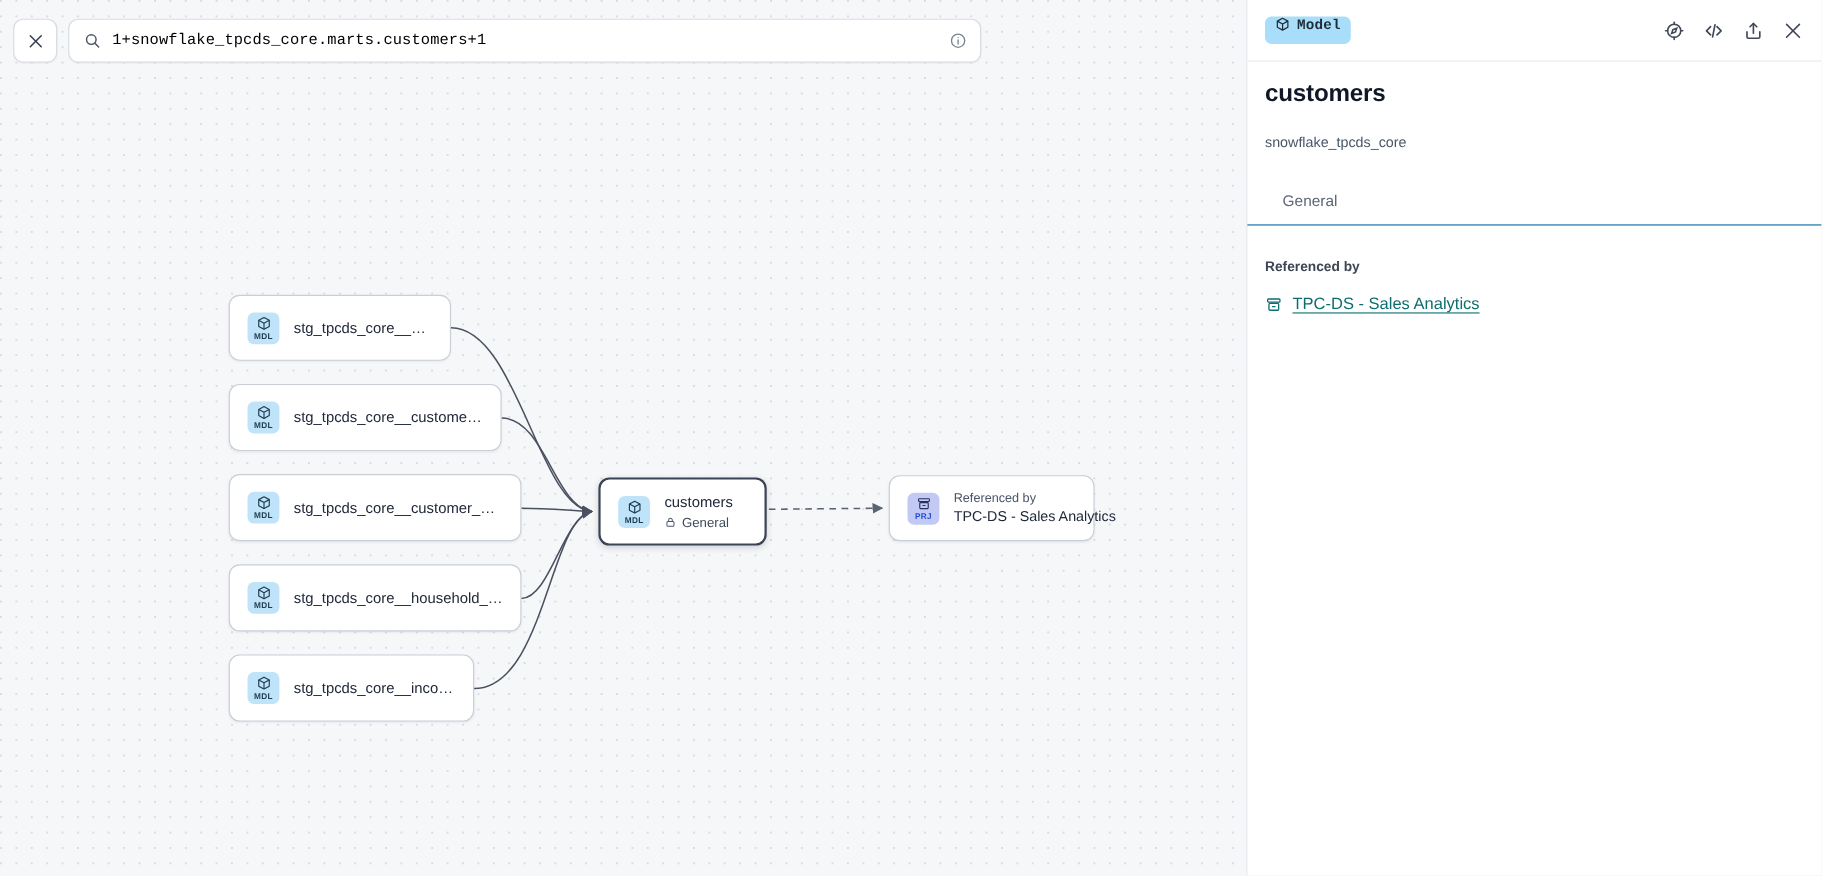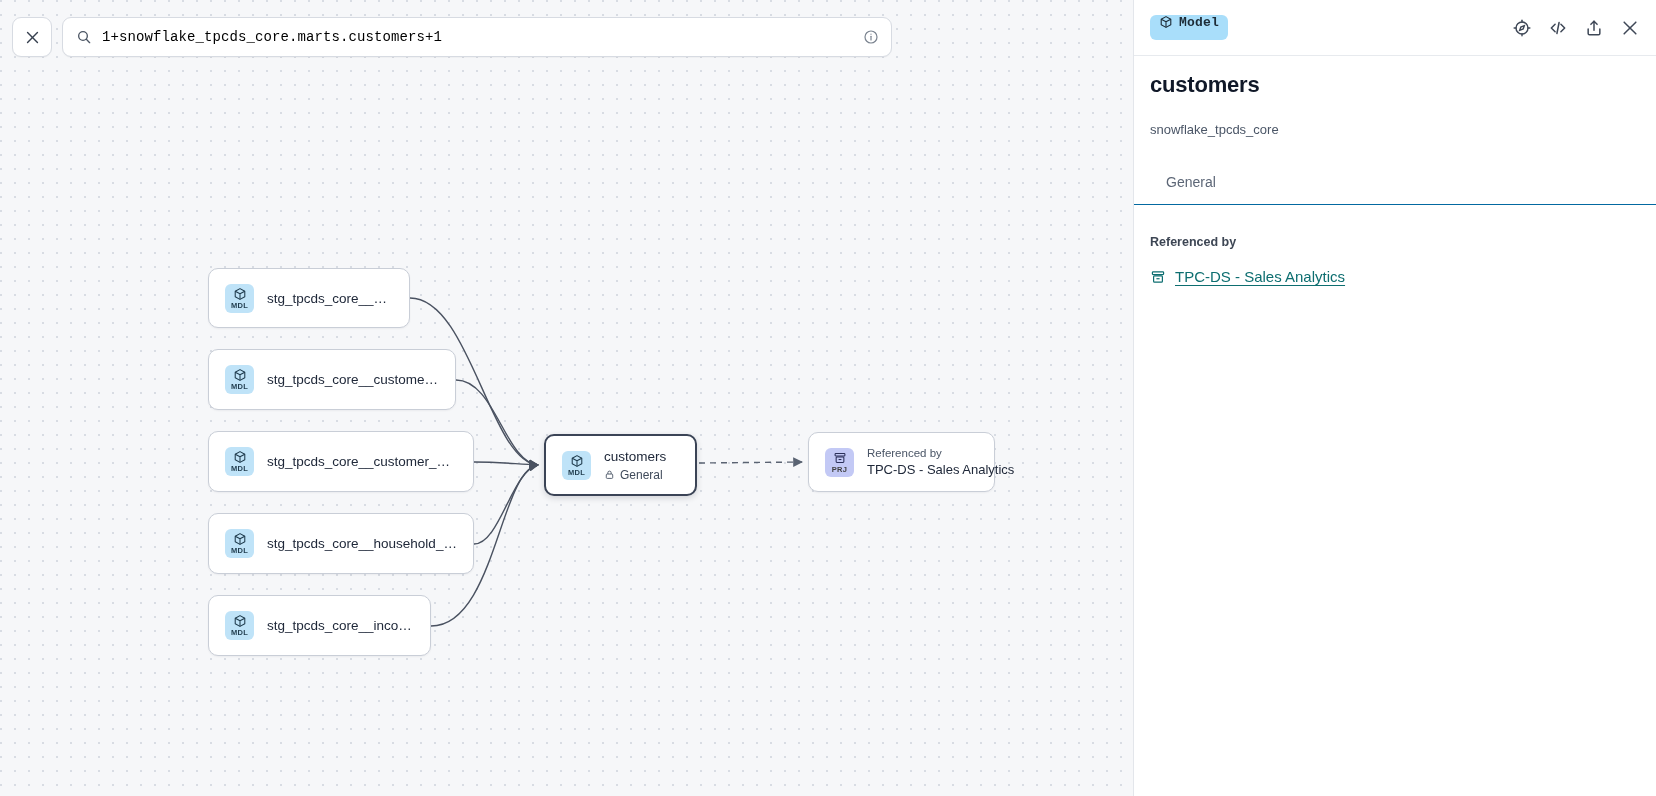--- a/index.html
+++ b/index.html
@@ -91,21 +91,21 @@
   .badge {
     width: 29px; height: 29px;
     border-radius: 6px;
     display: flex; flex-direction: column;
     align-items: center; justify-content: center;
     flex: 0 0 auto;
     margin-right: 13px;
     line-height: 1;
   }
   .badge.mdl { background: #bfe3f8; color: #1f3b4d; }
-  .badge.prj { background: #c3c9f5; color: #404040; }
+  .badge.prj { background: #c3c9f5; color: #1d4ed8; }
   .badge .blabel {
     font-family: "Liberation Sans", sans-serif;
     font-size: 7.5px; font-weight: 700;
     letter-spacing: .3px;
     margin-top: 1px;
   }
   .node-body { display: flex; flex-direction: column; justify-content: center; min-width: 0; }
   .node-title {
     font-size: 13.5px; color: #20293a;
     white-space: nowrap; overflow: hidden; text-overflow: ellipsis;

